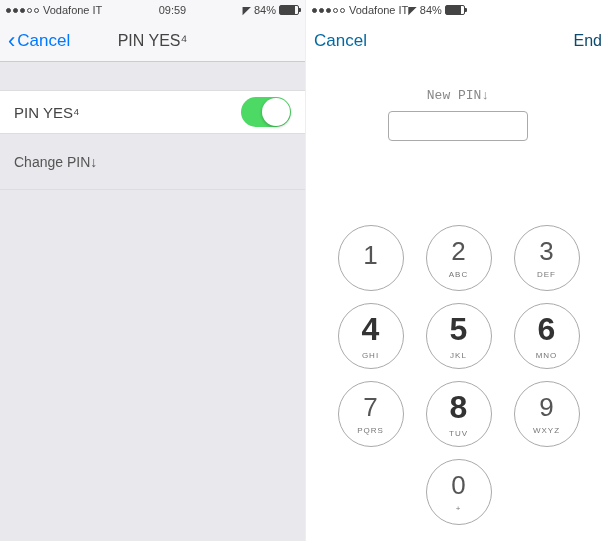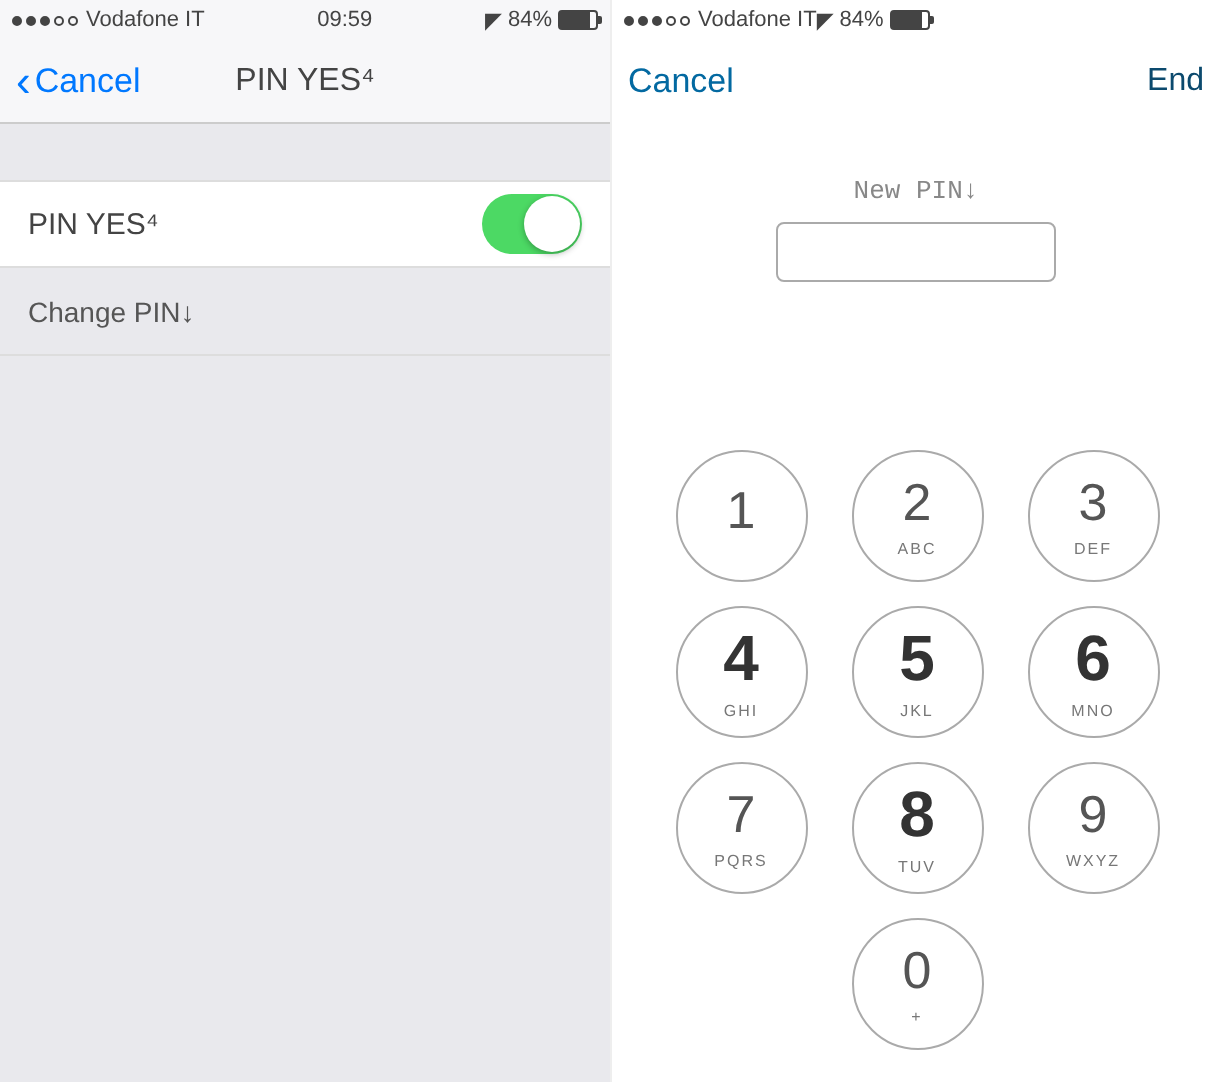--- a/index.html
+++ b/index.html
@@ -53,21 +53,21 @@
     .nav-right-btn { margin-left: auto; color: #0c4a6e; font-size: 16px; cursor: pointer; }
 
     .spacer-top { height: 28px; }
     .row {
       background: #fff; height: 44px; display: flex; align-items: center;
       padding: 0 14px; border-top: 1px solid #ddd; border-bottom: 1px solid #ddd;
     }
     .row + .row-plain { border-top: none; }
     .row-label { font-size: 15px; color: #444; }
     .row-plain {
-      height: 44px; display: flex; align-items: center;
+      height: 56px; display: flex; align-items: center;
       padding: 0 14px; border-bottom: 1px solid #ddd; background: #e9e9ed;
     }
     .row-plain .row-label { color: #555; font-size: 14px; }
     .toggle {
       margin-left: auto; width: 50px; height: 30px; background: #4cd964;
       border-radius: 15px; position: relative; cursor: pointer;
     }
     .toggle-knob {
       width: 28px; height: 28px; background: #fff; border-radius: 50%;
       position: absolute; right: 1px; top: 1px; box-shadow: 0 1px 3px rgba(0,0,0,0.3);

